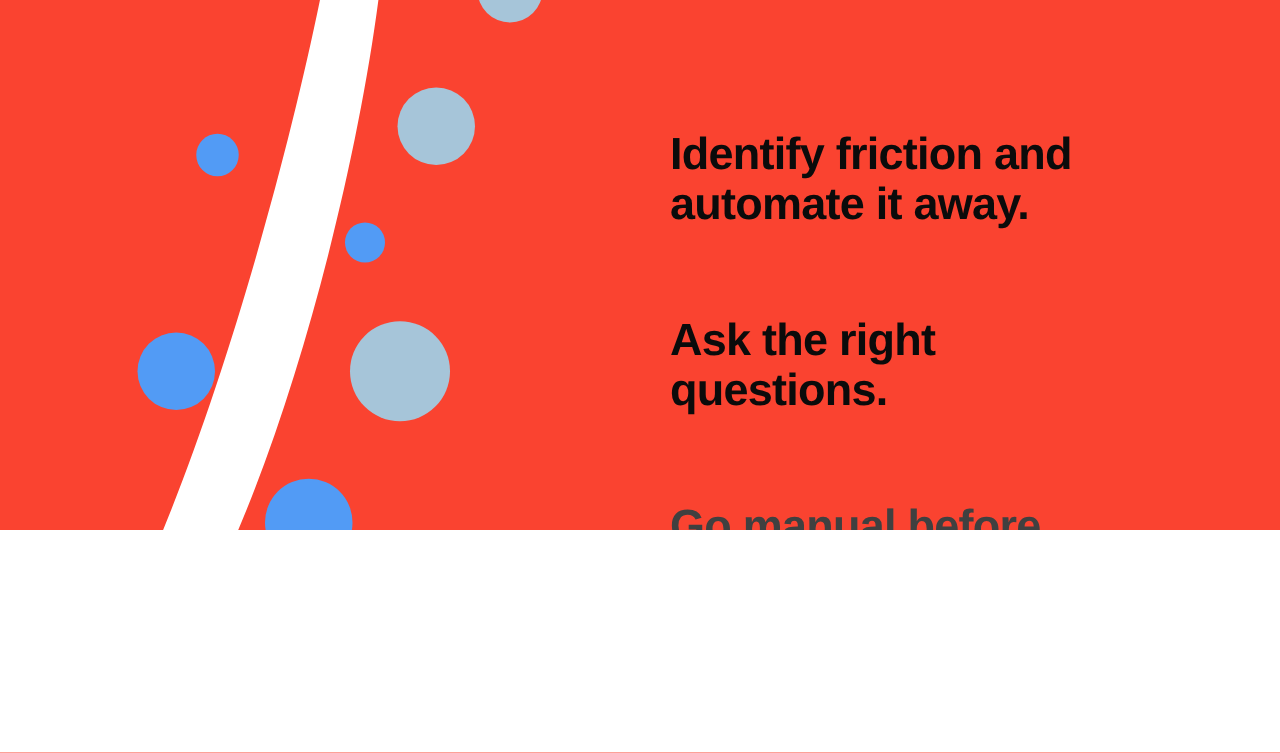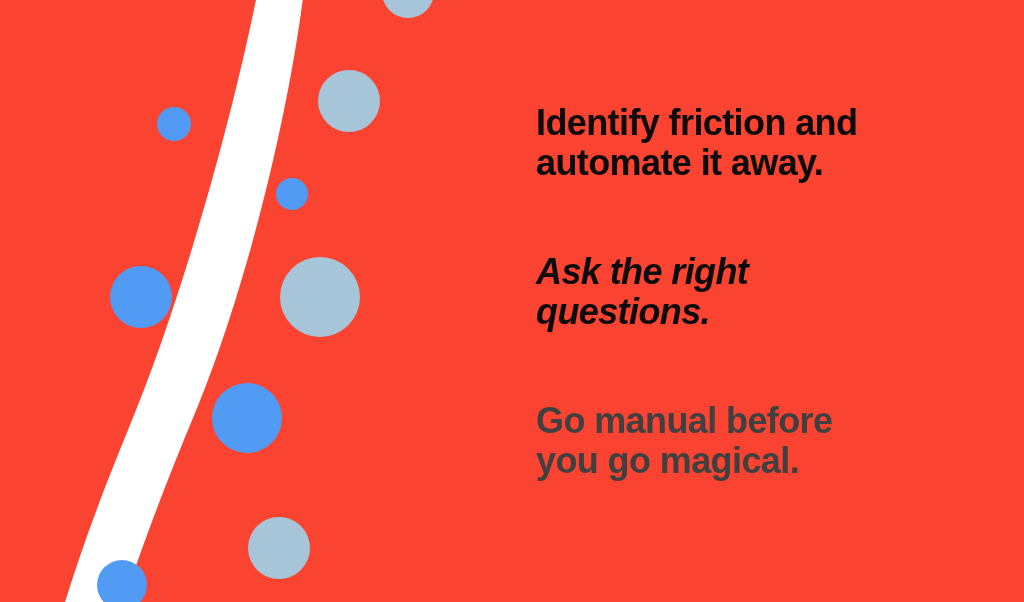--- a/index.html
+++ b/index.html
@@ -3,21 +3,21 @@
 <meta charset="utf-8">
 <style>
   html, body {
     margin: 0;
     padding: 0;
     background: #ffffff;
   }
   #slide {
     position: relative;
     width: 1024px;
-    height: 602px;
+    height: 424px;
     overflow: hidden;
     font-family: "Liberation Sans", sans-serif;
   }
   #bg-layer {
     position: absolute;
     inset: 0;
     width: 100%;
     height: 100%;
   }
   #decor-svg {
@@ -70,19 +70,19 @@
         <circle cx="320" cy="297" r="40" fill="#a6c5d9"></circle>
         <circle cx="247" cy="418" r="35" fill="#529bf5"></circle>
         <circle cx="279" cy="548" r="31" fill="#a6c5d9"></circle>
         <circle cx="122" cy="585" r="25" fill="#529bf5"></circle>
       </g>
   </svg>
 
   <div id="text-column">
     <p class="statement" id="statement-0" style="color: rgb(11, 11, 11);">Identify friction and
 automate it away.</p>
-    <p class="statement" id="statement-1" style="color: rgb(11, 11, 11); font-style: italic;">Ask the right
+    <p class="statement" id="statement-1" style="color: rgb(11, 11, 11);">Ask the right
 questions.</p>
     <p class="statement" id="statement-2" style="color: #404040;">Go manual before
 you go magical.</p>
   </div>
 
 </div>
 
 </body></html>

